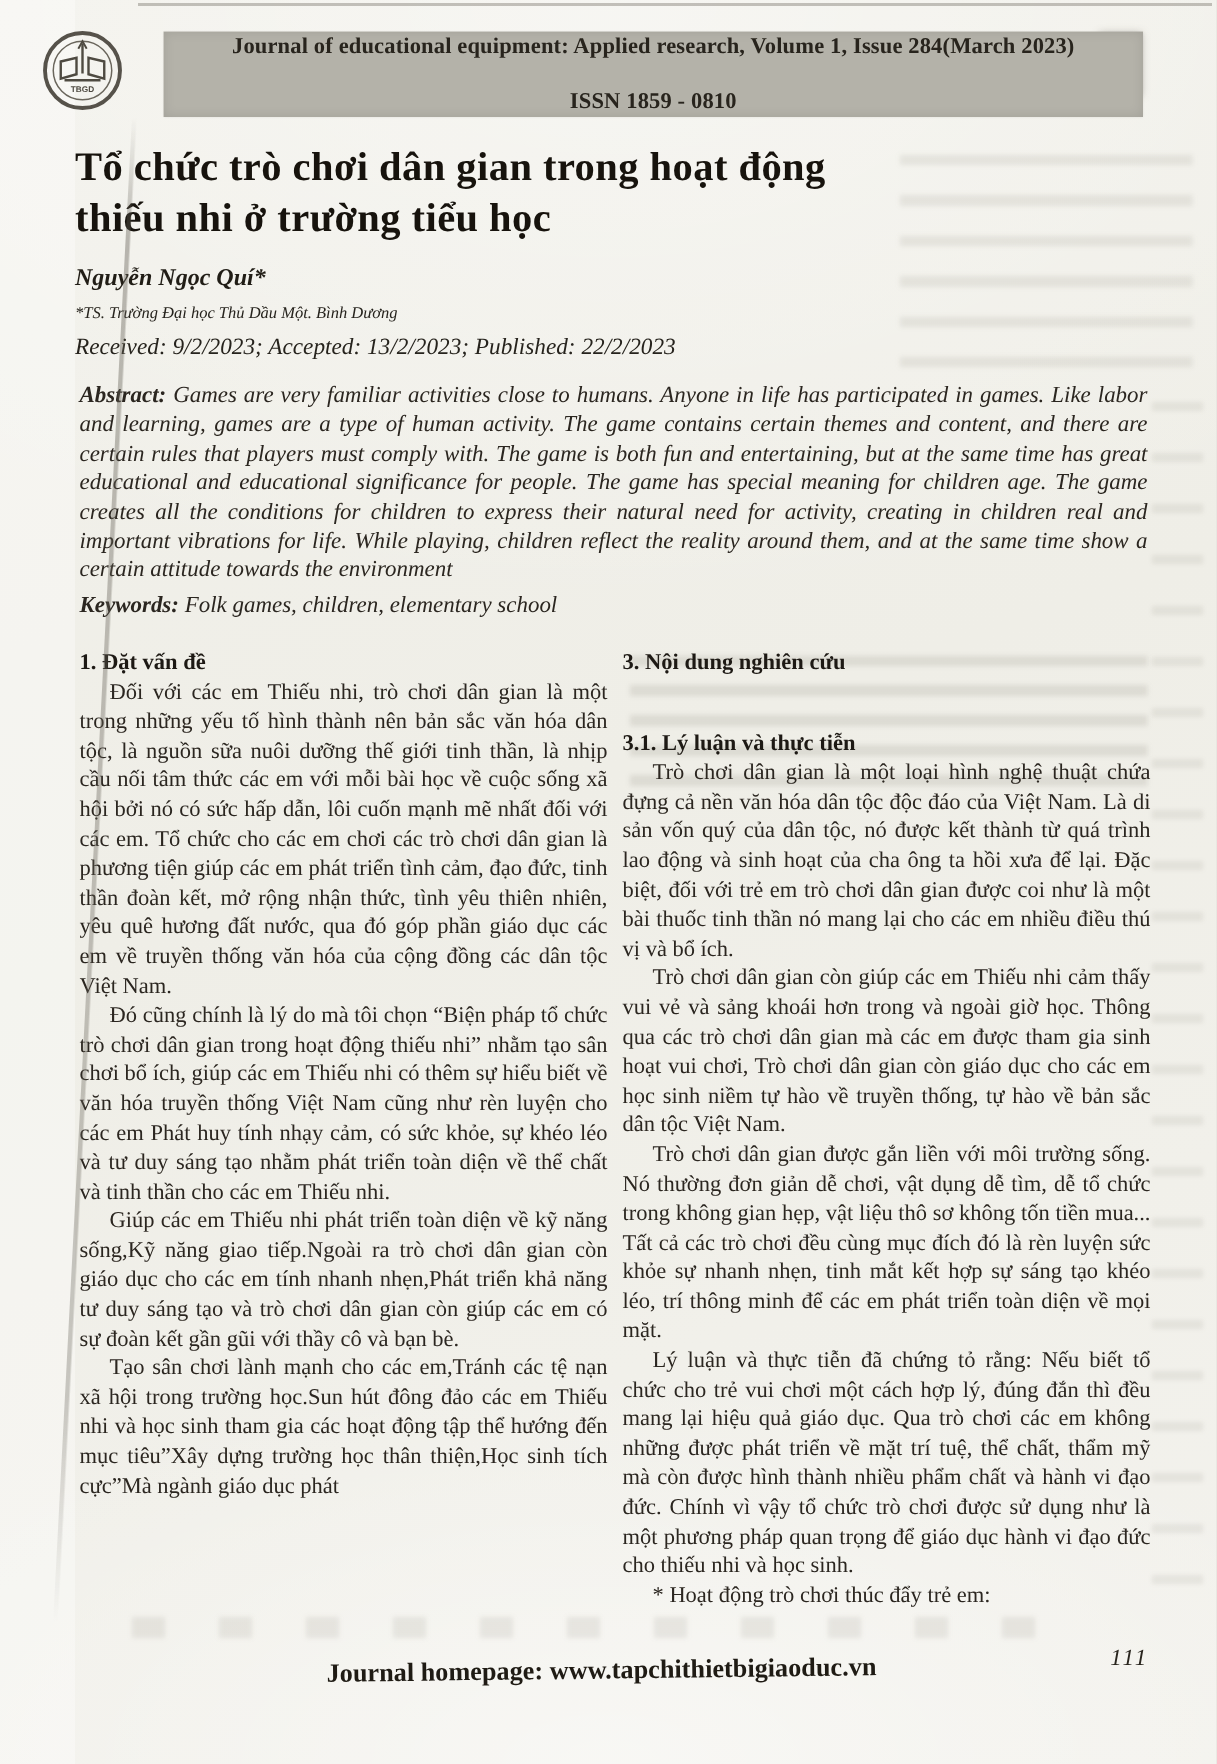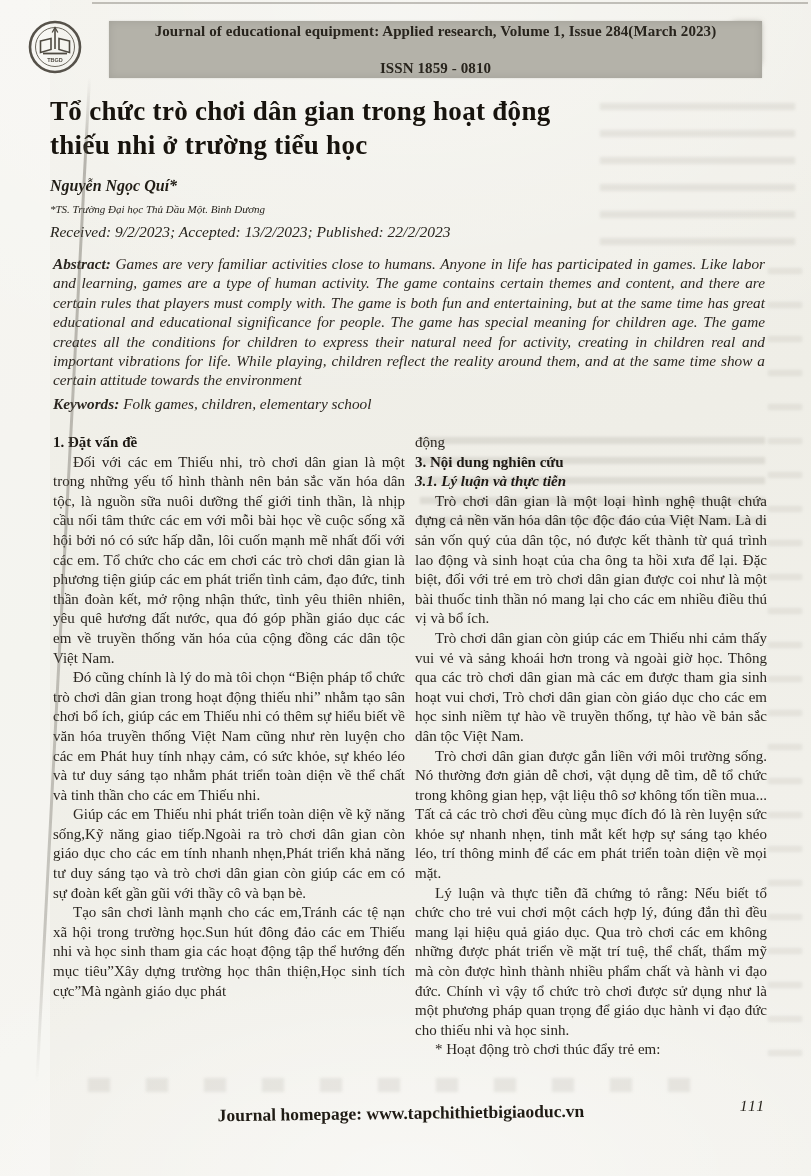--- a/index.html
+++ b/index.html
@@ -38,21 +38,21 @@
   .abstract-wrap { position:absolute; top:254px; left:53px; width:712px;
     font-style:italic; font-size:15.3px; line-height:19.4px; text-align:justify; color:#2b2620; }
   .bi { font-weight:700; font-style:italic; }
   .keywords-line { margin-top:4px; }
 
   
   .columns { position:absolute; top:433px; left:53px; width:714px; height:656px;
     display:flex; gap:10px; overflow:hidden; }
   .col { width:352px; text-align:justify; font-size:15px; line-height:19.6px; color:#2b2620; }
   .h   { font-weight:700; color:#1d1914; }
-  .h-i { font-weight:700; font-style:italic; color:#1d1914; }
+  .h-i { font-weight:700; color:#1d1914;margin-top:34px; }
   .para { text-indent:20px; }
   .carry { text-indent:0; }
 
   
   .footer-home { position:absolute; top:1103px; left:55px; width:692px; text-align:center;
     font-weight:700; font-size:17.5px; color:#1f1b14; transform:rotate(-0.7deg); }
   .page-num { position:absolute; top:1097px; left:740px; font-size:15.5px; color:#2a261f;
     transform:skewX(-10deg); letter-spacing:1px; }
 
   
@@ -128,21 +128,20 @@
 
   <div class="columns">
     <div class="col">
       <div class="h">1. Đặt vấn đề</div>
       <p class="para">Đối với các em Thiếu nhi, trò chơi dân gian là một trong những yếu tố hình thành nên bản sắc văn hóa dân tộc, là nguồn sữa nuôi dưỡng thế giới tinh thần, là nhịp cầu nối tâm thức các em với mỗi bài học về cuộc sống xã hội bởi nó có sức hấp dẫn, lôi cuốn mạnh mẽ nhất đối với các em. Tổ chức cho các em chơi các trò chơi dân gian là phương tiện giúp các em phát triển tình cảm, đạo đức, tinh thần đoàn kết, mở rộng nhận thức, tình yêu thiên nhiên, yêu quê hương đất nước, qua đó góp phần giáo dục các em về truyền thống văn hóa của cộng đồng các dân tộc Việt Nam.</p>
       <p class="para">Đó cũng chính là lý do mà tôi chọn “Biện pháp tổ chức trò chơi dân gian trong hoạt động thiếu nhi” nhằm tạo sân chơi bổ ích, giúp các em Thiếu nhi có thêm sự hiểu biết về văn hóa truyền thống Việt Nam cũng như rèn luyện cho các em Phát huy tính nhạy cảm, có sức khỏe, sự khéo léo và tư duy sáng tạo nhằm phát triển toàn diện về thể chất và tinh thần cho các em Thiếu nhi.</p>
       <p class="para">Giúp các em Thiếu nhi phát triển toàn diện về kỹ năng sống,Kỹ năng giao tiếp.Ngoài ra trò chơi dân gian còn giáo dục cho các em tính nhanh nhẹn,Phát triển khả năng tư duy sáng tạo và trò chơi dân gian còn giúp các em có sự đoàn kết gần gũi với thầy cô và bạn bè.</p>
       <p class="para">Tạo sân chơi lành mạnh cho các em,Tránh các tệ nạn xã hội trong trường học.Sun hút đông đảo các em Thiếu nhi và học sinh tham gia các hoạt động tập thể hướng đến mục tiêu”Xây dựng trường học thân thiện,Học sinh tích cực”Mà ngành giáo dục phát</p>
     </div>
     <div class="col">
-      <div class="carry">động</div>
       <div class="h">3. Nội dung nghiên cứu</div>
       <div class="h-i">3.1. Lý luận và thực tiễn</div>
       <p class="para">Trò chơi dân gian là một loại hình nghệ thuật chứa đựng cả nền văn hóa dân tộc độc đáo của Việt Nam. Là di sản vốn quý của dân tộc, nó được kết thành từ quá trình lao động và sinh hoạt của cha ông ta hồi xưa để lại. Đặc biệt, đối với trẻ em trò chơi dân gian được coi như là một bài thuốc tinh thần nó mang lại cho các em nhiều điều thú vị và bổ ích.</p>
       <p class="para">Trò chơi dân gian còn giúp các em Thiếu nhi cảm thấy vui vẻ và sảng khoái hơn trong và ngoài giờ học. Thông qua các trò chơi dân gian mà các em được tham gia sinh hoạt vui chơi, Trò chơi dân gian còn giáo dục cho các em học sinh niềm tự hào về truyền thống, tự hào về bản sắc dân tộc Việt Nam.</p>
       <p class="para">Trò chơi dân gian được gắn liền với môi trường sống. Nó thường đơn giản dễ chơi, vật dụng dễ tìm, dễ tổ chức trong không gian hẹp, vật liệu thô sơ không tốn tiền mua... Tất cả các trò chơi đều cùng mục đích đó là rèn luyện sức khỏe sự nhanh nhẹn, tinh mắt kết hợp sự sáng tạo khéo léo, trí thông minh để các em phát triển toàn diện về mọi mặt.</p>
       <p class="para">Lý luận và thực tiễn đã chứng tỏ rằng: Nếu biết tổ chức cho trẻ vui chơi một cách hợp lý, đúng đắn thì đều mang lại hiệu quả giáo dục. Qua trò chơi các em không những được phát triển về mặt trí tuệ, thể chất, thẩm mỹ mà còn được hình thành nhiều phẩm chất và hành vi đạo đức. Chính vì vậy tổ chức trò chơi được sử dụng như là một phương pháp quan trọng để giáo dục hành vi đạo đức cho thiếu nhi và học sinh.</p>
       <p class="para">* Hoạt động trò chơi thúc đẩy trẻ em:</p>
     </div>
   </div>
 

